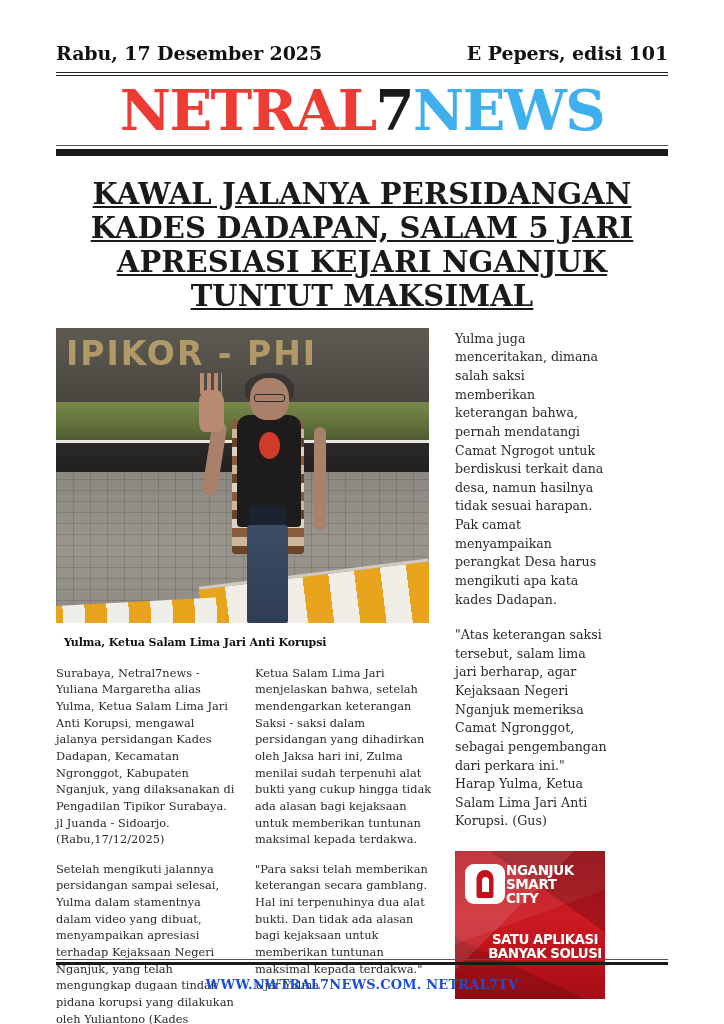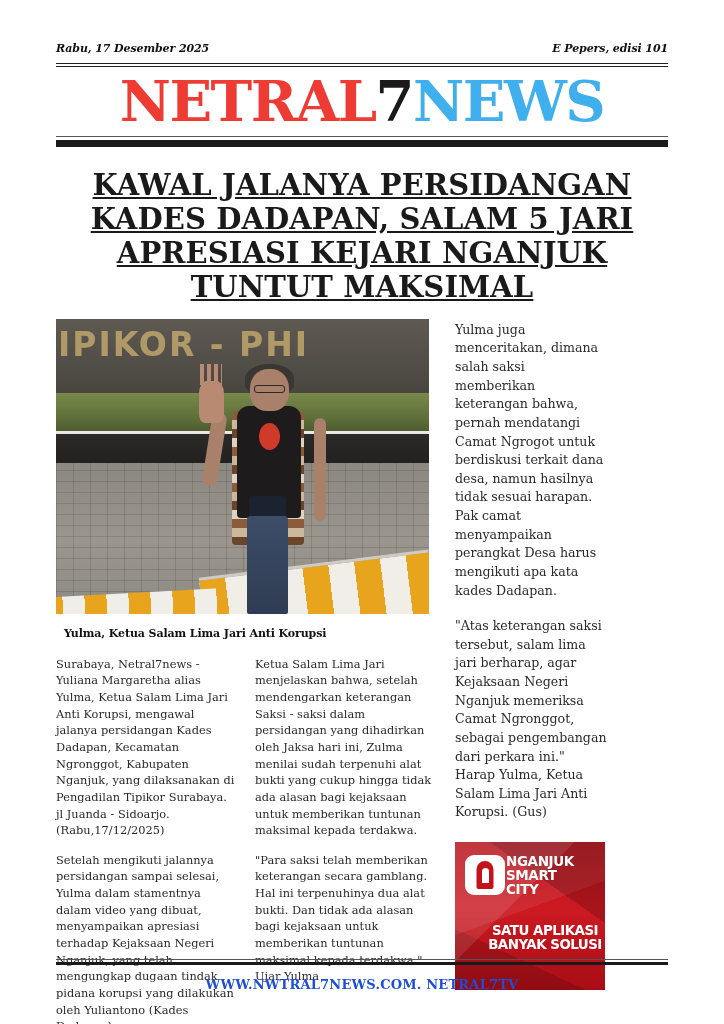--- a/index.html
+++ b/index.html
@@ -26,24 +26,23 @@
   }
 
   
   .dateline-row {
     display: flex;
     justify-content: space-between;
     align-items: flex-start;
     padding-top: 42px;
     font-family: "DejaVu Serif", serif;
     font-weight: bold;
-    font-size: 11px;
+    font-size: 19px;
     letter-spacing: -0.1px;
     color: #111;
-    font-style: italic;
   }
 
   .rule-double {
     margin-top: 8px;
     border-top: 1.2px solid #222;
     border-bottom: 1.2px solid #222;
     height: 4px;
     background: #fff;
   }
 
@@ -113,21 +112,21 @@
     padding: 13px 0 0 8px;
     color: #111;
   }
 
   
   .ph-wall {
     position: absolute; left: 0; top: 0; width: 100%; height: 43%;
     background: linear-gradient(180deg,#5e5a52 0%,#4a4741 55%,#3e3c37 100%);
   }
   .ph-wall-text {
-    position: absolute; left: 2px; top: 6px; width: 100%;
+    position: absolute; left: 10px; top: 6px; width: 100%;
     font-family: "DejaVu Sans", sans-serif;
     font-weight: bold; font-size: 33px; letter-spacing: 2px;
     color: #b8a06a; opacity: .92; white-space: nowrap;
   }
   .ph-grass {
     position: absolute; left: 0; top: 25%; width: 100%; height: 15%;
     background: linear-gradient(180deg,#78894a 0%,#5d6d38 60%,#46522b 100%);
   }
   .ph-kerbwall {
     position: absolute; left: 0; top: 39%; width: 100%; height: 10%;

